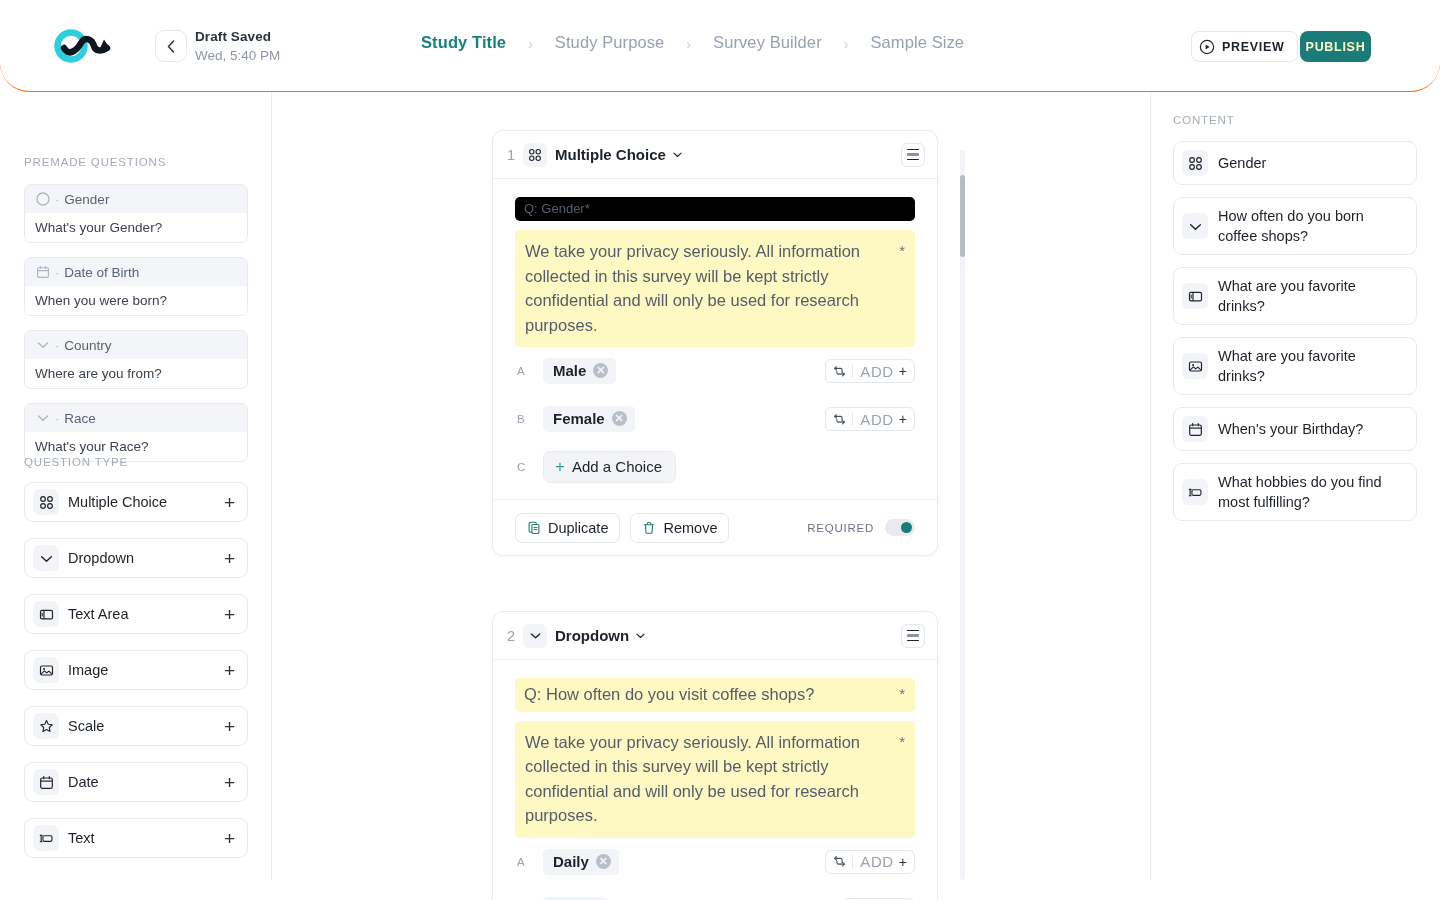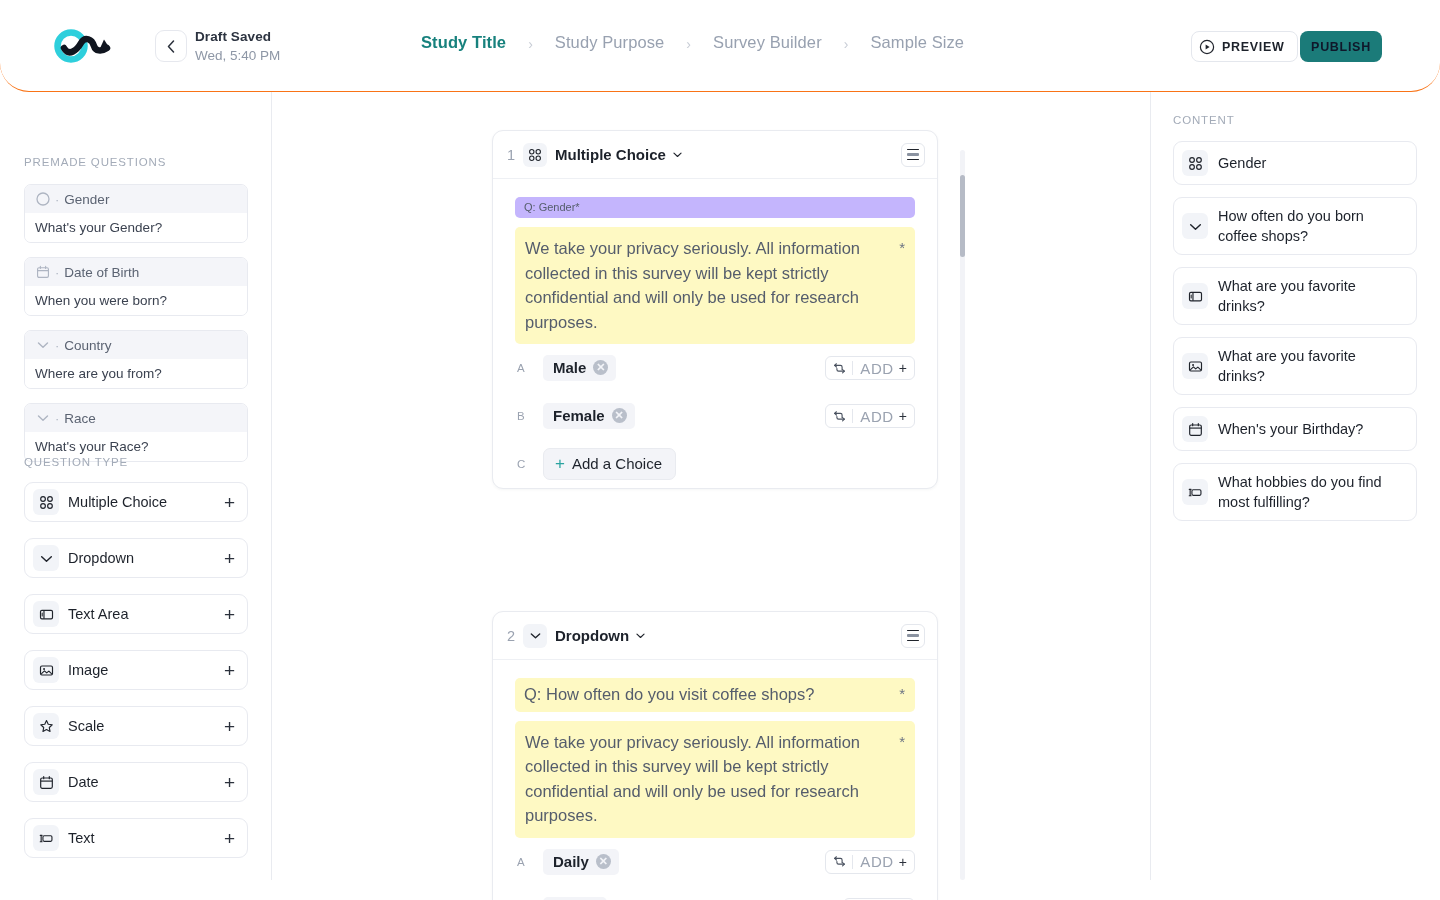--- a/index.html
+++ b/index.html
@@ -50,23 +50,23 @@
   .preview-btn {
     position: absolute; left: 1191px; top: 31px;
     height: 31px; padding: 0 12px 0 7px;
     border: 1px solid #e4e7ed; border-radius: 8px; background: #fff;
     display: flex; align-items: center; gap: 7px;
     font-size: 12.5px; font-weight: bold; letter-spacing: .7px; color: #1d222b;
     cursor: pointer;
   }
   .publish-btn {
     position: absolute; left: 1300px; top: 31px;
-    width: 82px; height: 31px;
+    width: 71px; height: 31px;
     border-radius: 8px; background: #1b7b79; border: none;
-    color: #0f172a; font-size: 12.5px; font-weight: bold; letter-spacing: .7px;
+    color: #fef9c3; font-size: 12.5px; font-weight: bold; letter-spacing: .7px;
     font-family: "Liberation Sans", sans-serif;
     cursor: pointer;
   }
 
   
   .vdiv-left  { position: absolute; left: 271px;  top: 92px; width: 1px; height: 788px; background: #e9ebf0; }
   .vdiv-right { position: absolute; left: 1150px; top: 92px; width: 1px; height: 788px; background: #e9ebf0; }
 
   
   .lsidebar { position: absolute; left: 0; top: 92px; width: 271px; height: 808px; background: #fff; }
@@ -137,23 +137,23 @@
     background: #fff; display: flex; flex-direction: column;
     align-items: center; justify-content: center; gap: 3px; cursor: pointer;
   }
   .q-menu i { display: block; width: 12px; height: 1.6px; background: #20242c; border-radius: 1px; }
   .q-menu i.mid { background: #8b93a1; height: 2.4px; }
 
   .qcard-body { padding: 18px 22px 0 22px; }
 
   .q-title-pill {
     display: inline-block;
-    background: #c4b5fd; border-radius: 5px;
+    background: #000000; border-radius: 5px;
     padding: 4px 9px 5px 9px;
-    font-size: 11px; color: #555d6c;
+    font-size: 13px; color: #555d6c;
   }
   .q-title-row { display: flex; align-items: flex-start; }
   .q-title-row .q-title-pill { flex: 1; }
   .q-desc {
     margin-top: 9px;
     background: #fef9c3; border-radius: 5px;
     padding: 9px 10px 10px 10px;
     display: flex; align-items: flex-start; gap: 18px;
   }
   .q-desc-text { font-size: 16.5px; line-height: 24.5px; color: #555d6c; flex: 1; }
@@ -507,20 +507,42 @@
 
       <div class="choice-row">
         <span class="choice-letter">C</span>
         <span class="add-choice-btn">
           <span class="add-choice-plus">+</span>
           <span>Add a Choice</span>
         </span>
       </div>
     </div>
 
+    <div class="qcard-foot">
+      <span class="foot-btn">
+        <svg width="14" height="14" viewBox="0 0 16 16" fill="none">
+          <rect x="5.6" y="4" width="8" height="10.2" rx="1.5" stroke="#1b7b79" stroke-width="1.25"></rect>
+          <path d="M10.6 4V3A1.6 1.6 0 009 1.4H4A1.6 1.6 0 002.4 3v8A1.6 1.6 0 004 12.6h1.6" stroke="#1b7b79" stroke-width="1.25" stroke-linecap="round"></path>
+          <path d="M7.8 7.4h3.6M7.8 9.8h3.6" stroke="#1b7b79" stroke-width="1.1" stroke-linecap="round"></path>
+        </svg>
+        <span>Duplicate</span>
+      </span>
+      <span class="foot-btn">
+        <svg width="14" height="14" viewBox="0 0 16 16" fill="none">
+          <path d="M2.6 4.2h10.8" stroke="#1b7b79" stroke-width="1.25" stroke-linecap="round"></path>
+          <path d="M6 4.2V2.9c0-.6.5-1.1 1.1-1.1h1.8c.6 0 1.1.5 1.1 1.1v1.3" stroke="#1b7b79" stroke-width="1.25"></path>
+          <path d="M3.9 4.2l.6 8.6c.05.7.6 1.2 1.3 1.2h4.4c.7 0 1.25-.5 1.3-1.2l.6-8.6" stroke="#1b7b79" stroke-width="1.25" stroke-linejoin="round"></path>
+        </svg>
+        <span>Remove</span>
+      </span>
+      <span class="req-label">REQUIRED</span>
+      <span class="toggle">
+        <span class="knob"></span>
+      </span>
+    </div>
   </div>
 
   <div class="qcard" style="top:519px;">
     <div class="qcard-head">
       <span class="q-num">2</span>
       <span class="q-typeicon">
         <svg width="13" height="13" viewBox="0 0 14 14" fill="none">
           <path d="M2.5 5.3l4.5 4.2 4.5-4.2" stroke="#20242c" stroke-width="1.45" stroke-linecap="round" stroke-linejoin="round"></path>
         </svg>
       </span>

